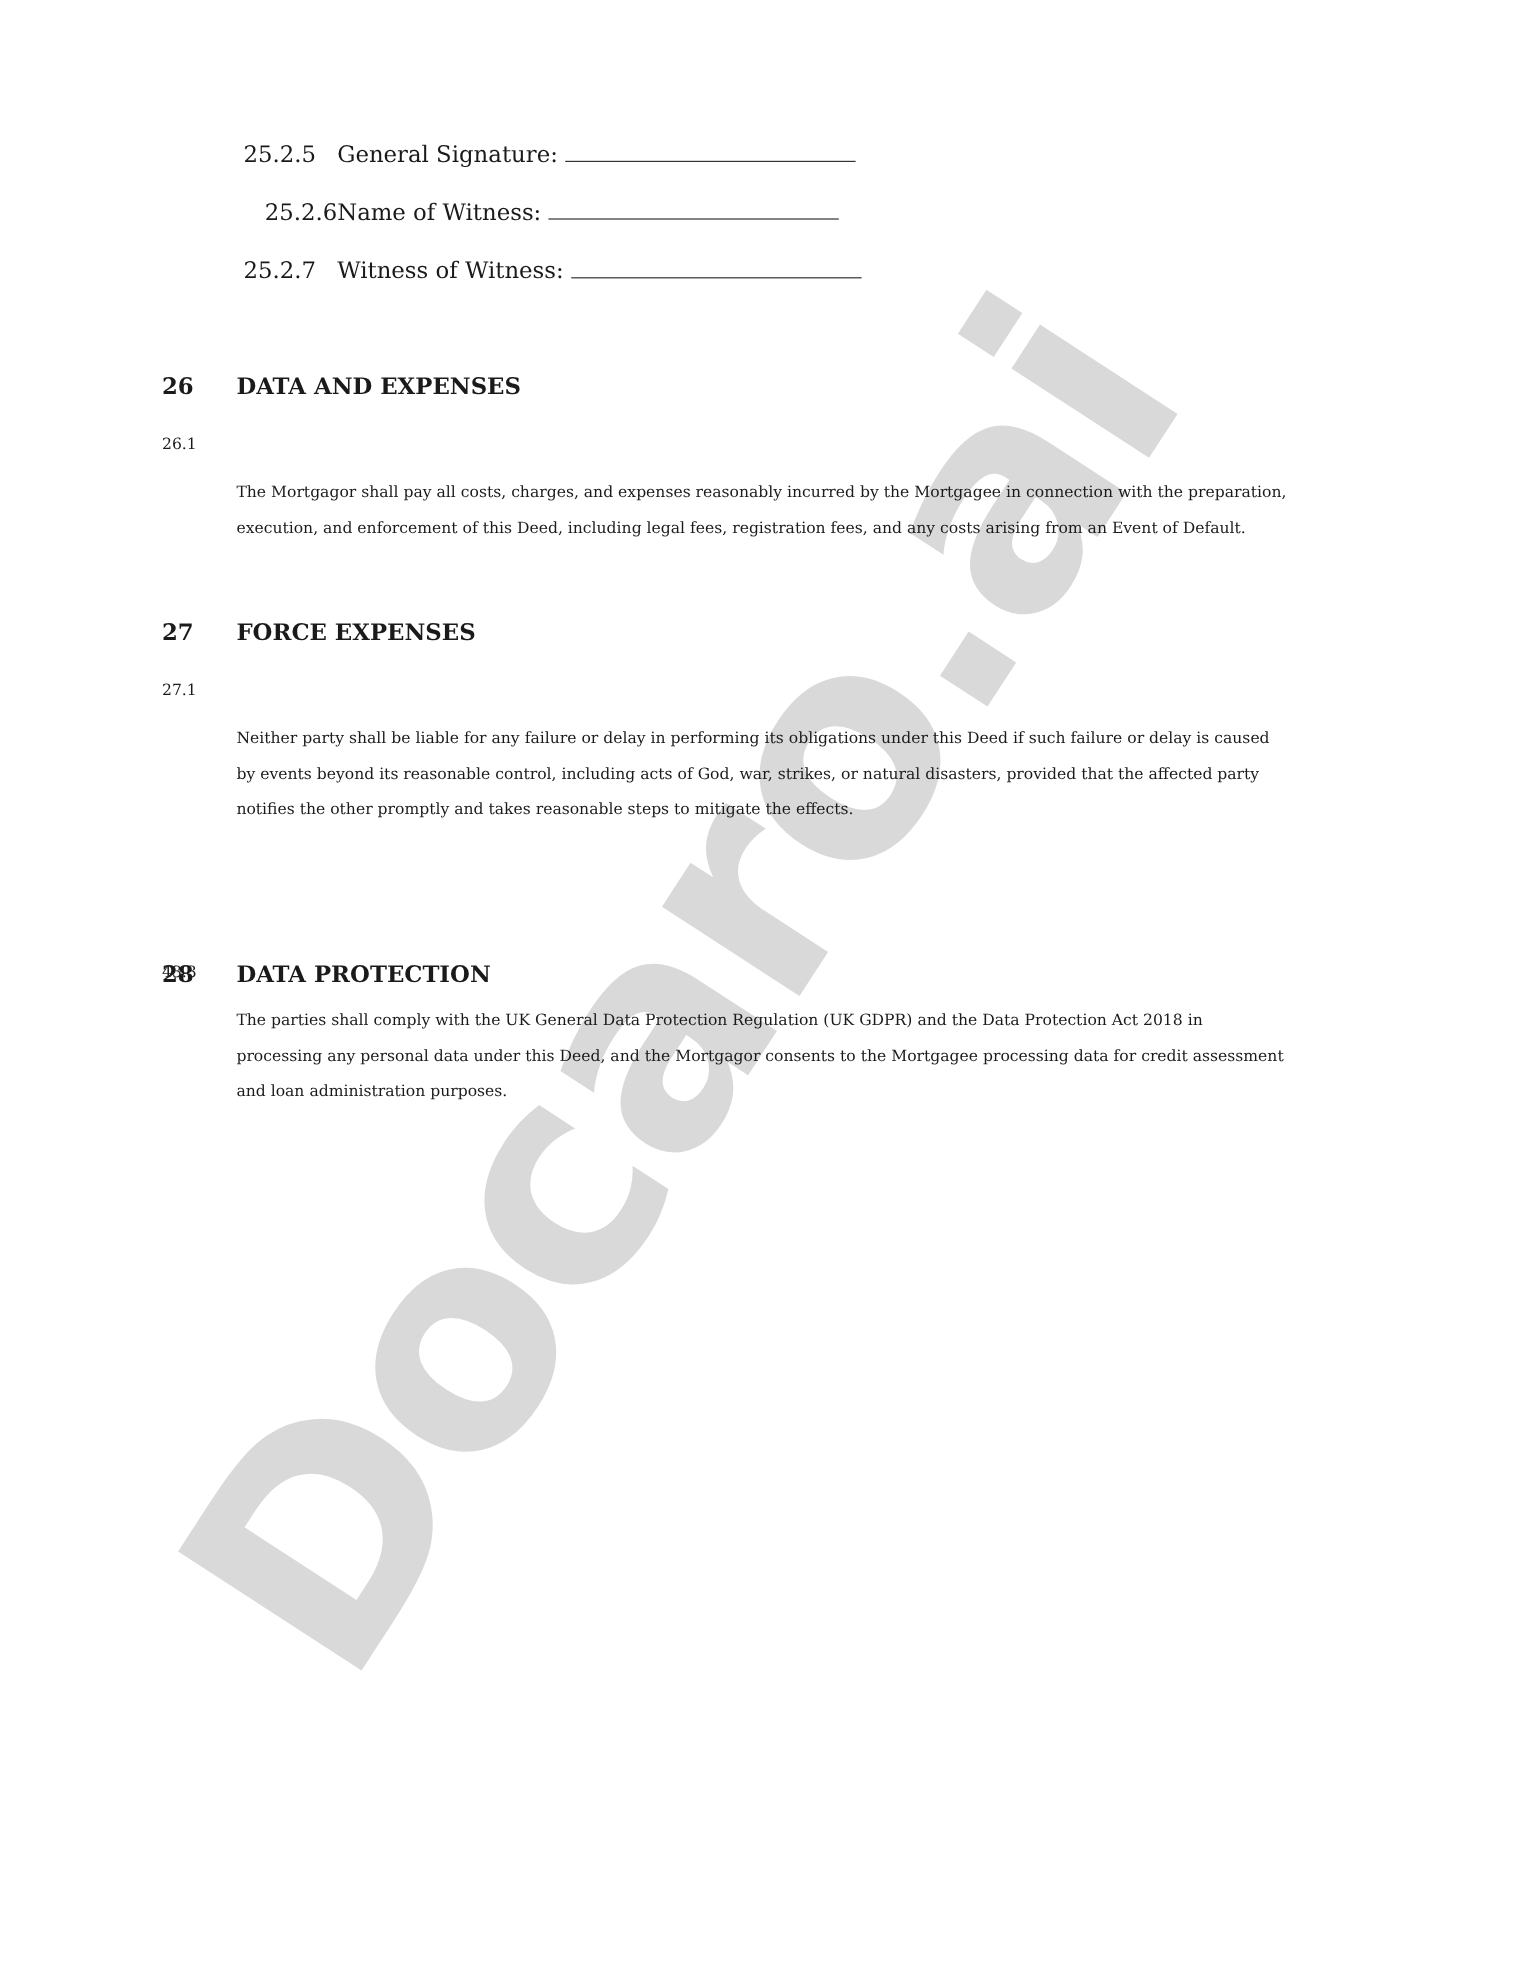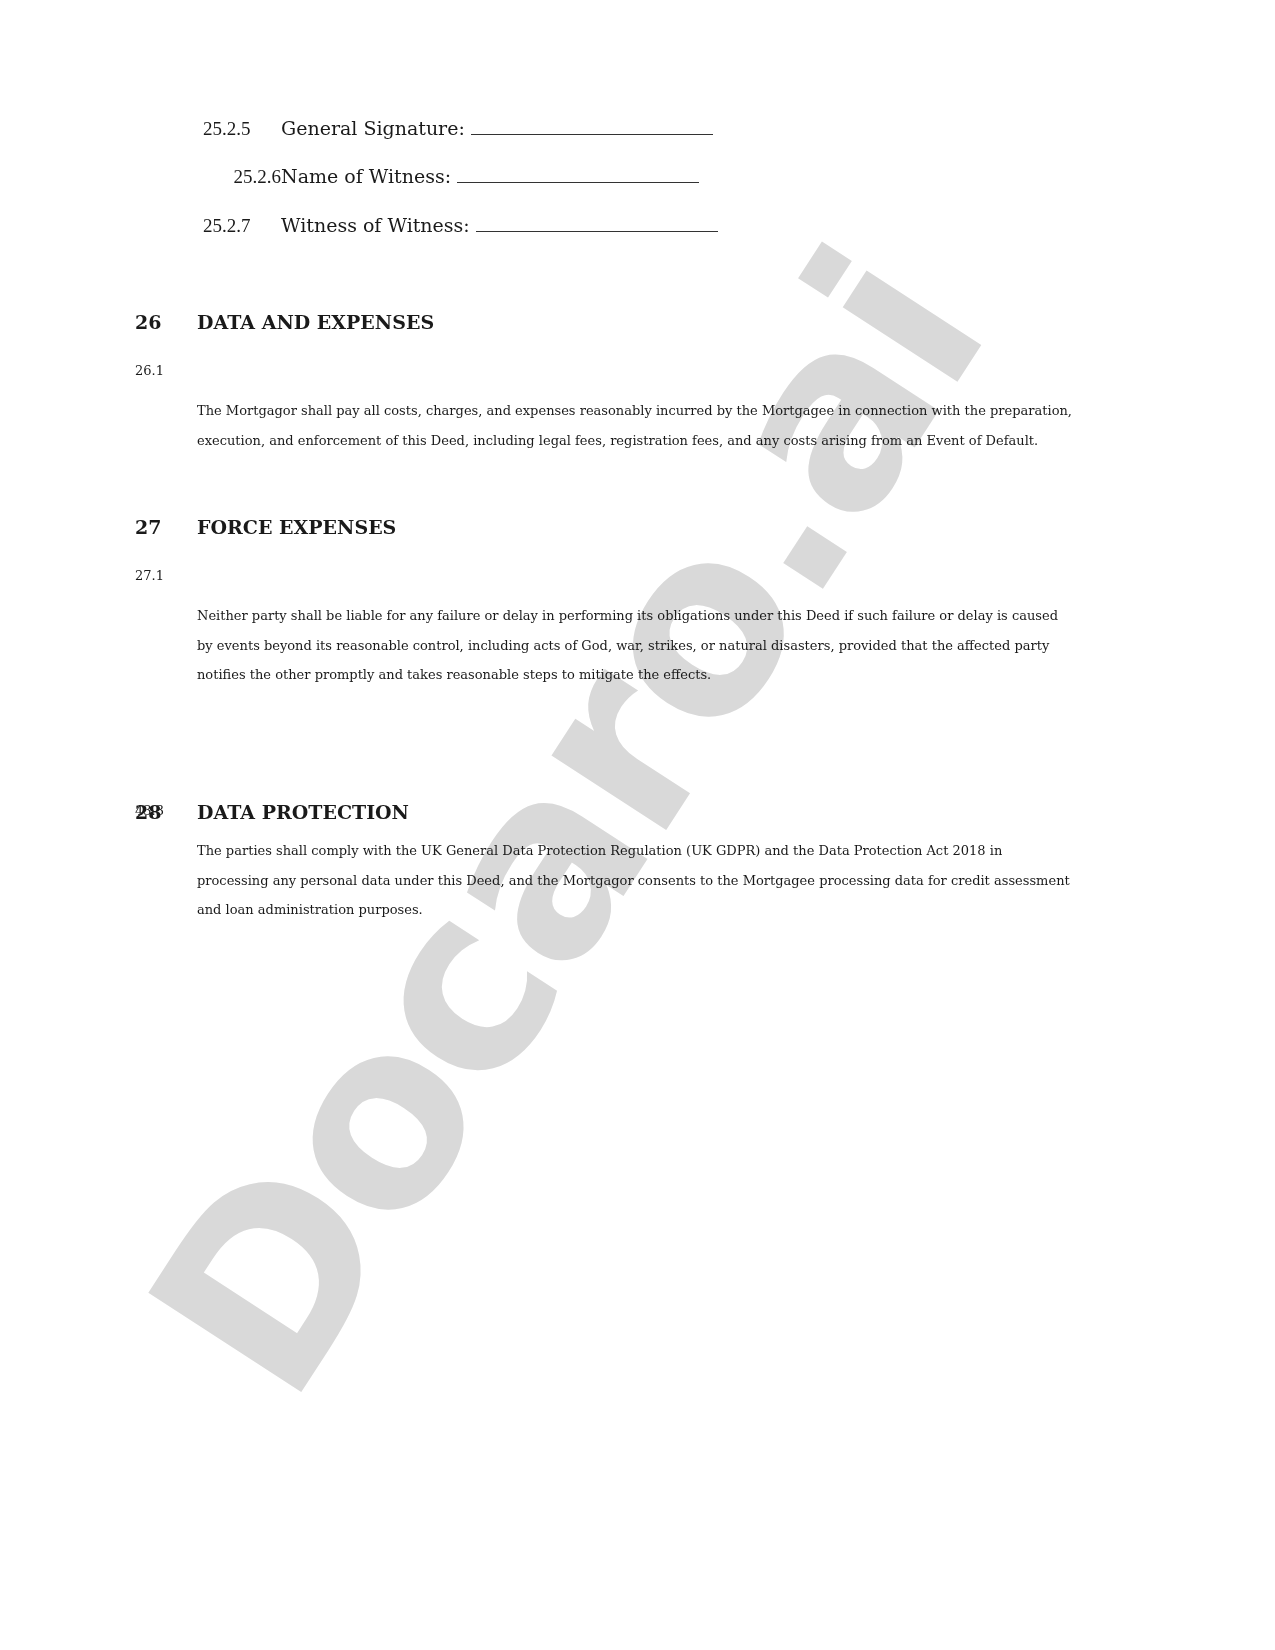--- a/index.html
+++ b/index.html
@@ -15,21 +15,21 @@
     font-family: "DejaVu Sans", "Liberation Sans", sans-serif;
     font-weight: bold; font-size: 250px; letter-spacing: -6px;
     color: #d9d9d9; white-space: nowrap; z-index: 0; line-height: 1;
     user-select: none;
   }
   .content { position: absolute; left: 0; top: 0; width: 1275px; z-index: 1; }
   .sig-line {
     position: absolute; left: 203px; font-size: 19px; line-height: 24px;
     white-space: nowrap;
   }
-  .sig-line .num { display: inline-block; width: 78px; font-family: Liberation Serif, serif; }
+  .sig-line .num { display: inline-block; width: 78px; }
   .sig-line .blank { display: inline-block; border-bottom: 1px solid #333; height: 20px; vertical-align: baseline; margin-left: 6px; }
   .heading {
     position: absolute; left: 135px; font-size: 19px; font-weight: bold; line-height: 24px;
     white-space: nowrap;
   }
   .heading .hnum { display: inline-block; width: 40px; margin-right: 22px; }
   .clause {
     position: absolute; left: 135px; width: 940px; font-size: 13px; line-height: 29.5px;
   }
   .clause .cnum { position: absolute; left: 0; top: 0; }

